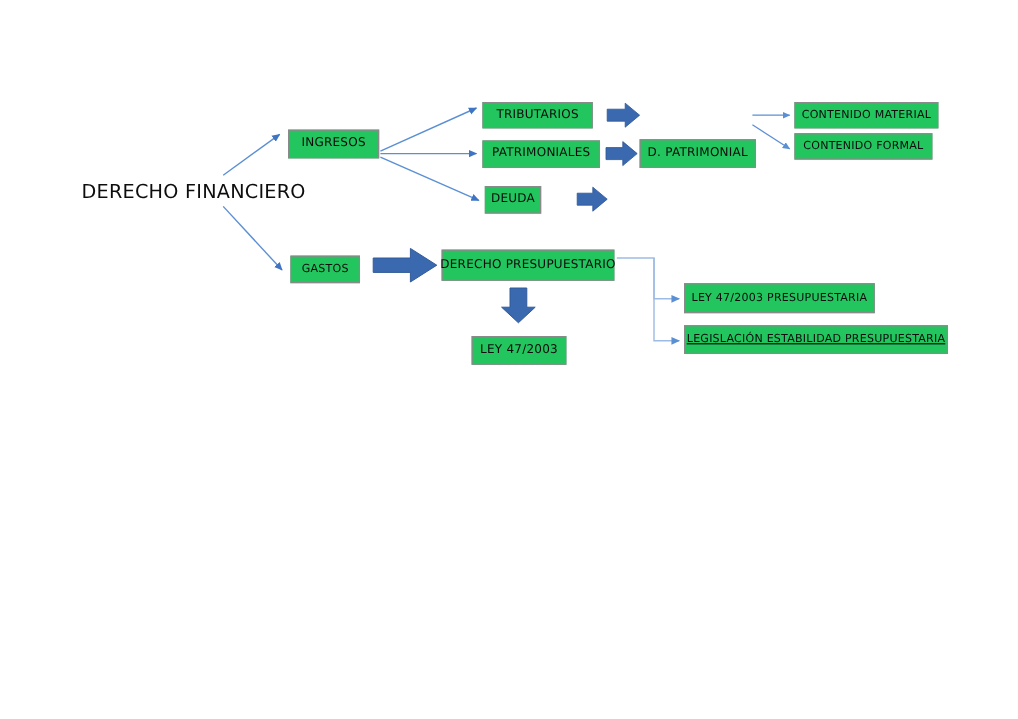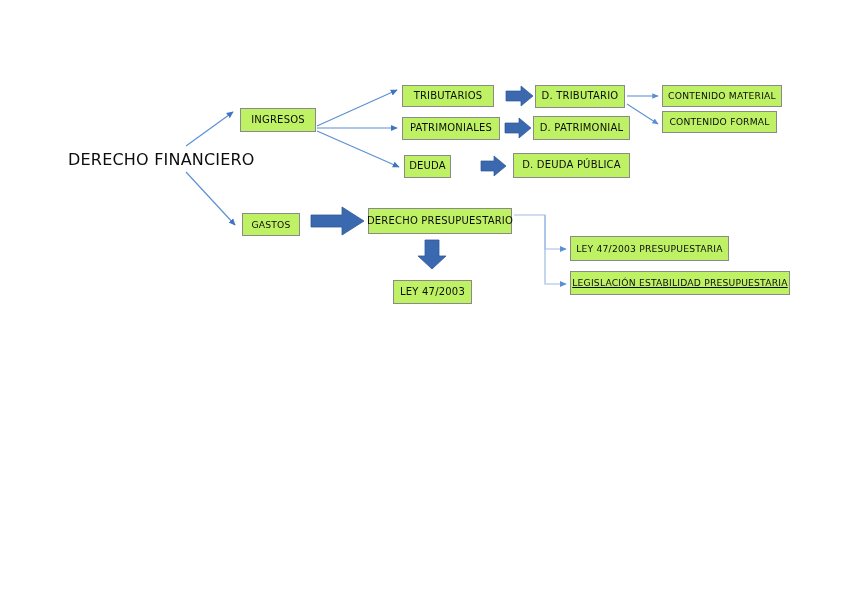--- a/index.html
+++ b/index.html
@@ -17,21 +17,21 @@
     position: relative;
     width: 848px;
     height: 599px;
     background: #ffffff;
     overflow: hidden;
   }
   .node {
     position: absolute;
     box-sizing: border-box;
     border: 1px solid #8a8a8a;
-    background: #bef264;
+    background: #22c55e;
     color: #0d0d0d;
     display: flex;
     align-items: center;
     justify-content: center;
     text-align: center;
     letter-spacing: 0.2px;
     line-height: 1.05;
     white-space: nowrap;
   }
   .plain-label {
@@ -126,25 +126,23 @@
   <div class="plain-label fs11" style="left:68px; top:152px; width:110px; height:14px; justify-content:flex-start;">DERECHO FINANCIERO</div>
 
   <div class="node fs10" style="left:240px; top:108px; width:76px; height:24px;">INGRESOS</div>
 
   <div class="node fs10" style="left:402px; top:85px; width:92px; height:22px;">TRIBUTARIOS</div>
 
   <div class="node fs10" style="left:402px; top:117px; width:98px; height:23px;">PATRIMONIALES</div>
 
   <div class="node fs10" style="left:404px; top:155px; width:47px; height:23px;">DEUDA</div>
 
-  <div class="node fs10" style="left:535px; top:85px; width:90px; height:23px;">D. TRIBUTARIO</div>
 
   <div class="node fs10" style="left:533px; top:116px; width:97px; height:24px;text-align:center;">D. PATRIMONIAL</div>
 
-  <div class="node fs10" style="left:513px; top:153px; width:117px; height:25px;">D. DEUDA PÚBLICA</div>
 
   <div class="node fs9" style="left:662px; top:85px; width:120px; height:22px;">CONTENIDO MATERIAL</div>
 
   <div class="node fs9" style="left:662px; top:111px; width:115px; height:22px;">CONTENIDO FORMAL</div>
 
   <div class="node fs9" style="left:242px; top:213px; width:58px; height:23px;">GASTOS</div>
 
   <div class="node fs10" style="left:368px; top:208px; width:144px; height:26px;">DERECHO PRESUPUESTARIO</div>
 
   <div class="node fs10" style="left:393px; top:280px; width:79px; height:24px;">LEY 47/2003</div>

